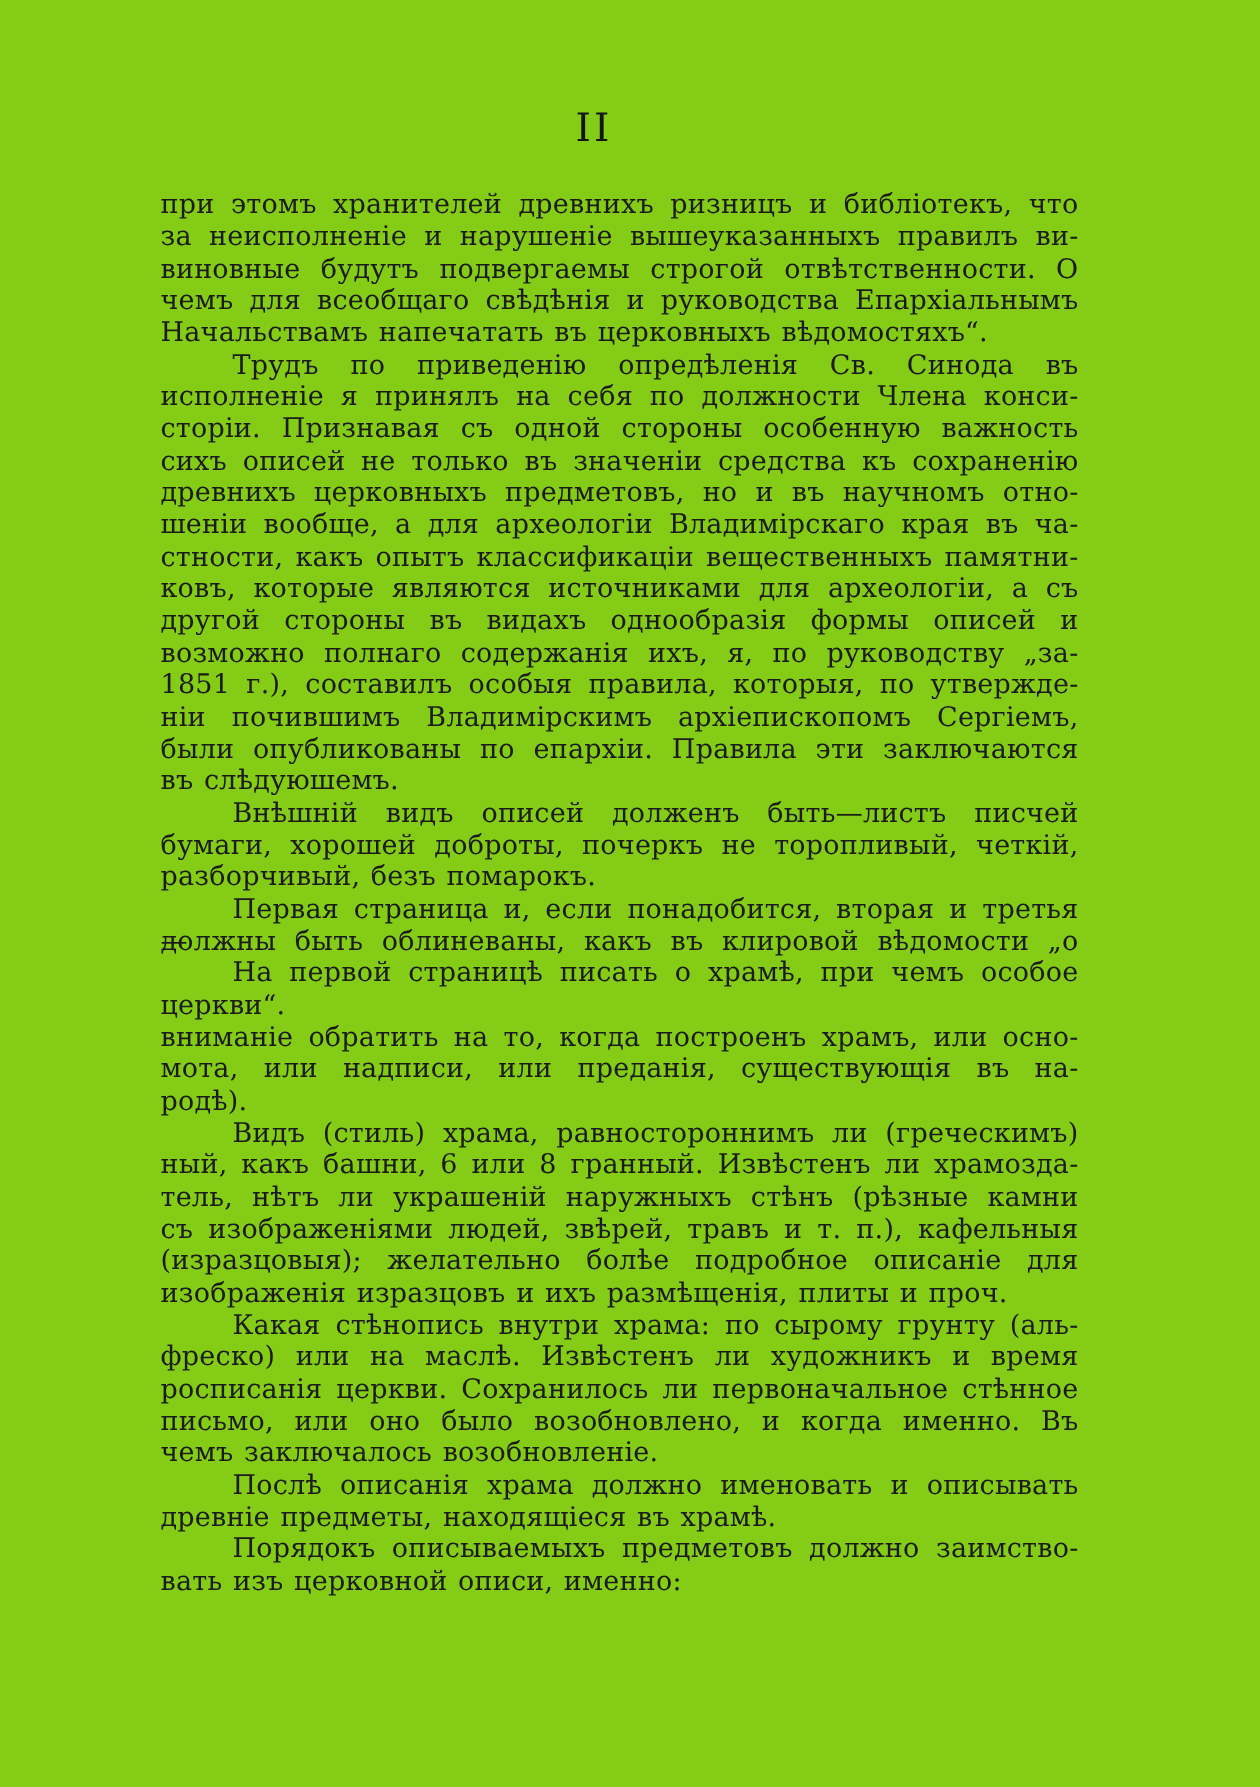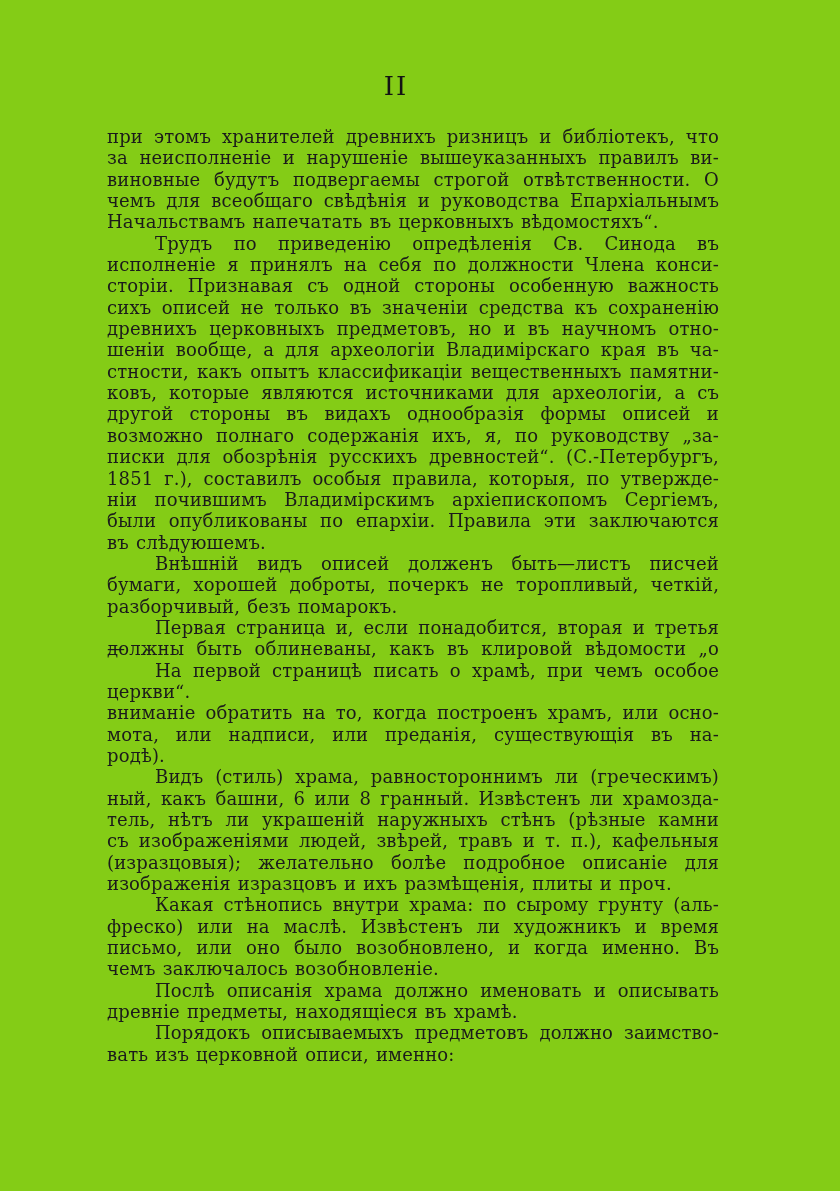--- a/index.html
+++ b/index.html
@@ -70,21 +70,20 @@
       <div class="line j ind">Трудъ по приведенію опредѣленія Св. Синода въ</div>
       <div class="line j">исполненіе я принялъ на себя по должности Члена конси-</div>
       <div class="line j">сторіи. Признавая съ одной стороны особенную важность</div>
       <div class="line j">сихъ описей не только въ значеніи средства къ сохраненію</div>
       <div class="line j">древнихъ церковныхъ предметовъ, но и въ научномъ отно-</div>
       <div class="line j">шеніи вообще, а для археологіи Владимірскаго края въ ча-</div>
       <div class="line j">стности, какъ опытъ классификаціи вещественныхъ памятни-</div>
       <div class="line j">ковъ, которые являются источниками для археологіи, а съ</div>
       <div class="line j">другой стороны въ видахъ однообразія формы описей и</div>
       <div class="line j">возможно полнаго содержанія ихъ, я, по руководству „за-</div>
-      <div class="line j">писки для обозрѣнія русскихъ древностей“. (С.-Петербургъ,</div>
       <div class="line j">1851 г.), составилъ особыя правила, которыя, по утвержде-</div>
       <div class="line j">ніи почившимъ Владимірскимъ архіепископомъ Сергіемъ,</div>
       <div class="line j">были опубликованы по епархіи. Правила эти заключаются</div>
       <div class="line l">въ слѣдуюшемъ.</div>
       <div class="line j ind">Внѣшній видъ описей долженъ быть—листъ писчей</div>
       <div class="line j">бумаги, хорошей доброты, почеркъ не торопливый, четкій,</div>
       <div class="line l">разборчивый, безъ помарокъ.</div>
       <div class="line j ind">Первая страница и, если понадобится, вторая и третья —</div>
       <div class="line j">должны быть облиневаны, какъ въ клировой вѣдомости „о</div>
       <div class="line j ind">На первой страницѣ писать о храмѣ, при чемъ особое</div>
@@ -93,20 +92,21 @@
       <div class="line j">мота, или надписи, или преданія, существующія въ на-</div>
       <div class="line l">родѣ).</div>
       <div class="line j ind">Видъ (стиль) храма, равностороннимъ ли (греческимъ)</div>
       <div class="line j">ный, какъ башни, 6 или 8 гранный. Извѣстенъ ли храмозда-</div>
       <div class="line j">тель, нѣтъ ли украшеній наружныхъ стѣнъ (рѣзные камни</div>
       <div class="line j">съ изображеніями людей, звѣрей, травъ и т. п.), кафельныя</div>
       <div class="line j">(изразцовыя); желательно болѣе подробное описаніе для</div>
       <div class="line l">изображенія изразцовъ и ихъ размѣщенія, плиты и проч.</div>
       <div class="line j ind">Какая стѣнопись внутри храма: по сырому грунту (аль-</div>
       <div class="line j">фреско) или на маслѣ. Извѣстенъ ли художникъ и время</div>
+      <div class="line j">росписанія церкви. Сохранилось ли первоначальное стѣнное</div>
       <div class="line j">письмо, или оно было возобновлено, и когда именно. Въ</div>
       <div class="line l">чемъ заключалось возобновленіе.</div>
       <div class="line j ind">Послѣ описанія храма должно именовать и описывать</div>
       <div class="line l">древніе предметы, находящіеся въ храмѣ.</div>
       <div class="line j ind">Порядокъ описываемыхъ предметовъ должно заимство-</div>
       <div class="line l">вать изъ церковной описи, именно:</div>
     </div>
 </div>
 
 </body></html>

